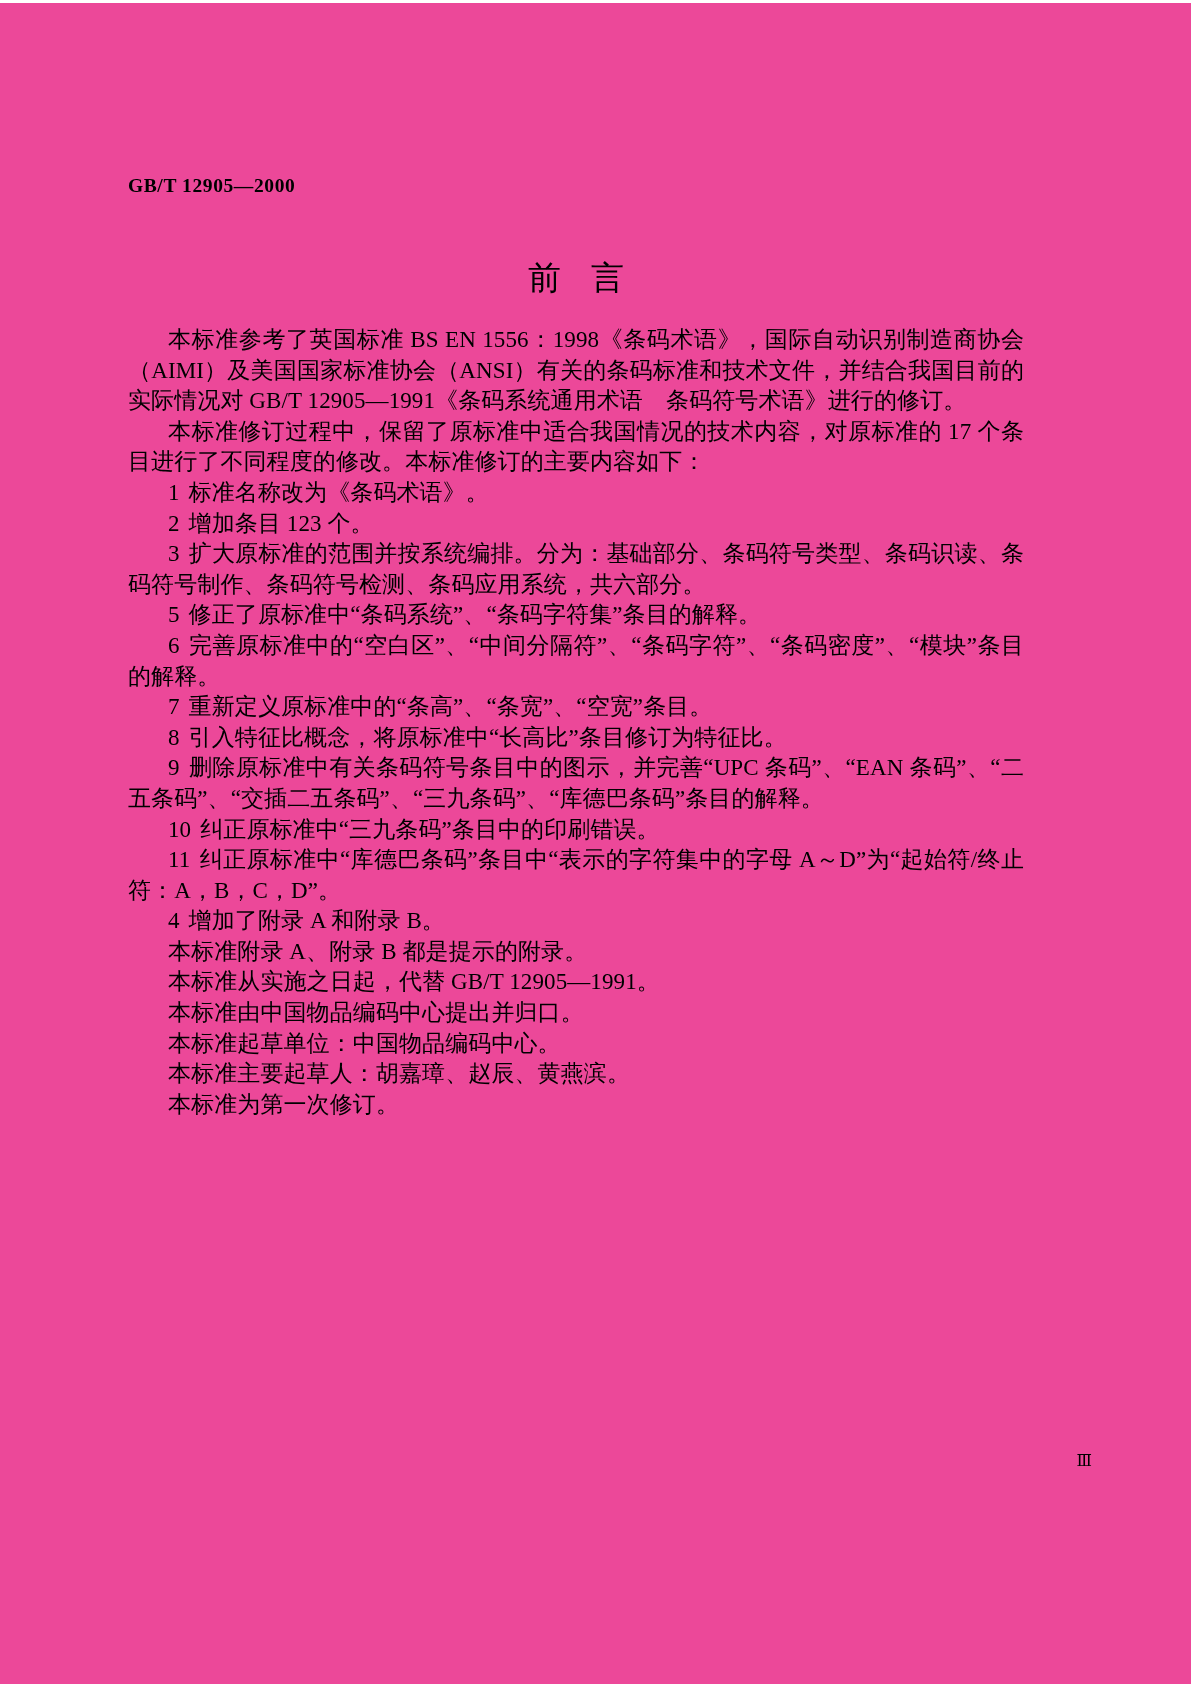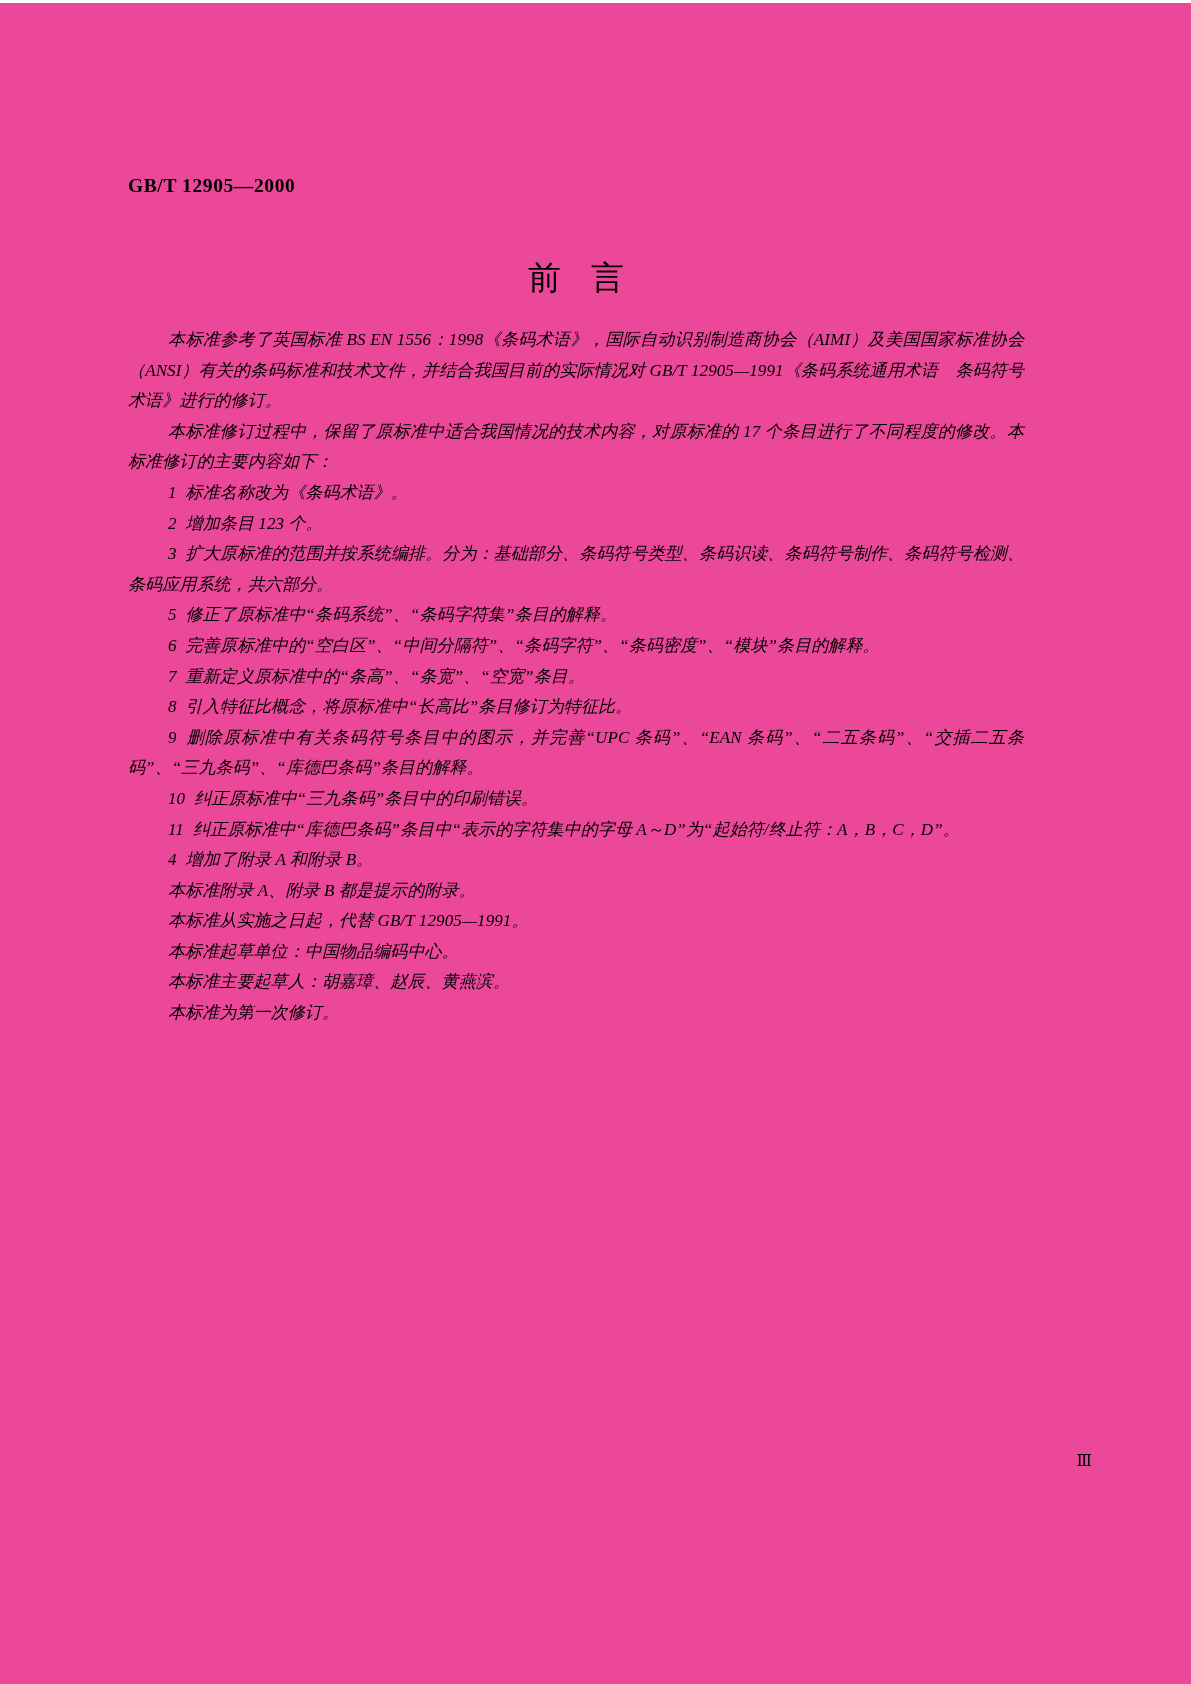--- a/index.html
+++ b/index.html
@@ -42,27 +42,26 @@
     line-height: 1.2;
   }
   .body-block {
     position: absolute;
     left: 128px;
     top: 322px;
     width: 896px;
   }
   p.para {
     margin: 0;
-    font-size: 17px;
+    font-size: 23px;
     line-height: 30.6px;
     text-align: justify;
     text-justify: inter-character;
     word-break: break-all;
     letter-spacing: 0.1px;
-    font-style: italic;
   }
   p.indent2 {
     text-indent: 40px;
   }
   p.listitem {
     text-indent: 40px;
   }
   .num {
     margin-right: 9px;
   }
@@ -114,20 +113,21 @@
     <p class="para listitem"><span class="num lat">9</span><span>删除原标准中有关条码符号条目中的图示，并完善“UPC 条码”、“EAN 条码”、“二五条码”、“交插二五条码”、“三九条码”、“库德巴条码”条目的解释。</span></p>
 
     <p class="para listitem"><span class="num2 lat">10</span><span>纠正原标准中“三九条码”条目中的印刷错误。</span></p>
 
     <p class="para listitem"><span class="num2 lat">11</span><span>纠正原标准中“库德巴条码”条目中“表示的字符集中的字母 A～D”为“起始符/终止符：A，B，C，D”。</span></p>
 
     <p class="para listitem"><span class="num2 lat">4</span><span>增加了附录 A 和附录 B。</span></p>
 
     <p class="para indent2">本标准附录 A、附录 B 都是提示的附录。</p>
     <p class="para indent2">本标准从实施之日起，代替 GB/T 12905—1991。</p>
+    <p class="para indent2">本标准由中国物品编码中心提出并归口。</p>
     <p class="para indent2">本标准起草单位：中国物品编码中心。</p>
     <p class="para indent2">本标准主要起草人：胡嘉璋、赵辰、黄燕滨。</p>
     <p class="para indent2">本标准为第一次修订。</p>
 
   </div>
 
   <div class="page-number">Ⅲ</div>
 
 </div>
 

